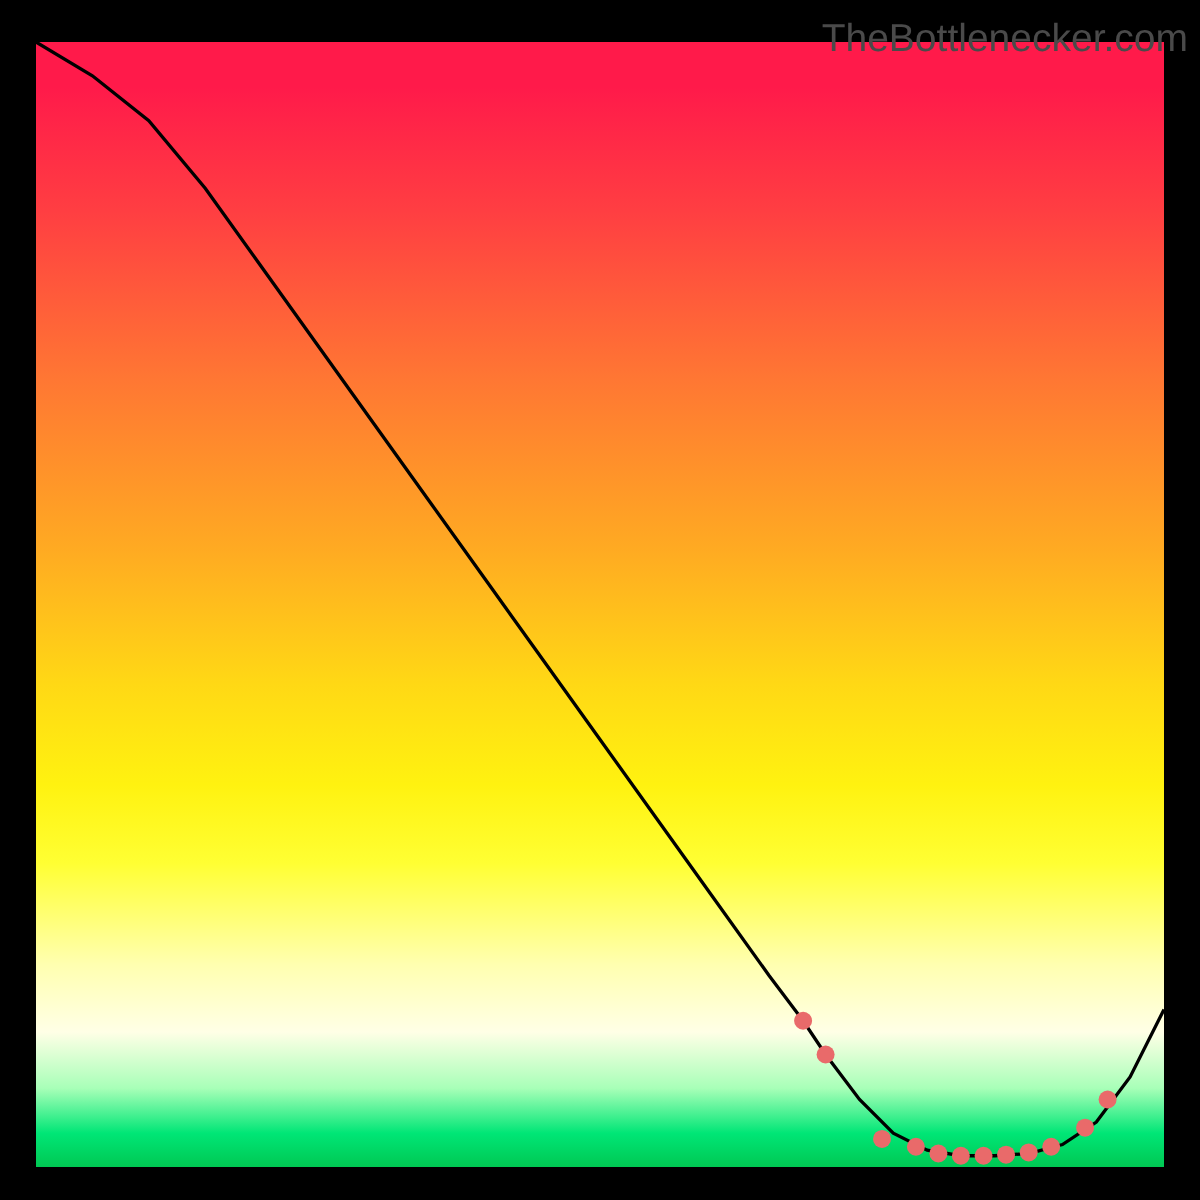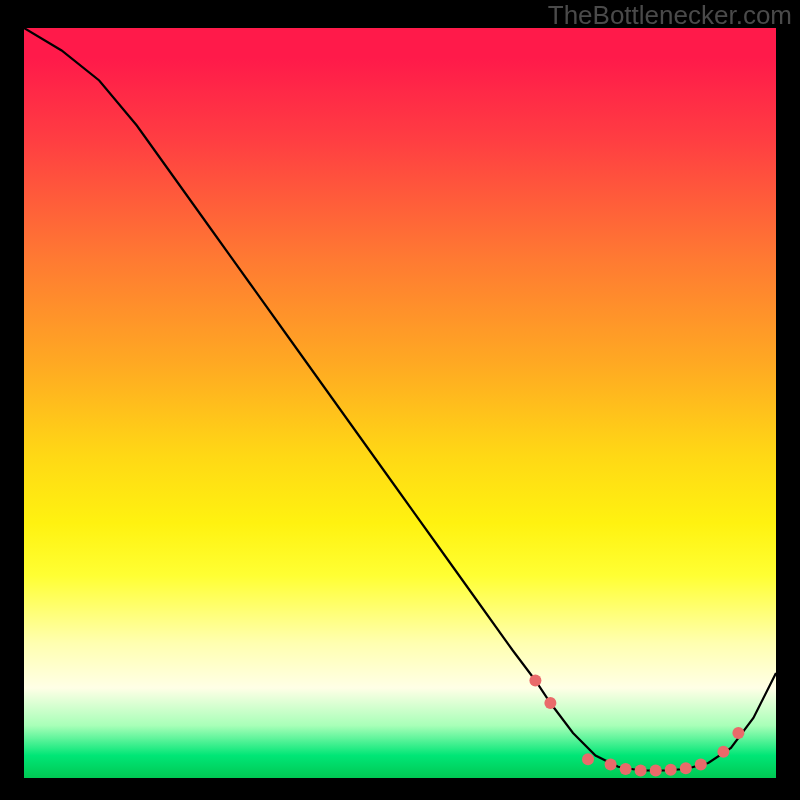--- a/index.html
+++ b/index.html
@@ -6,21 +6,21 @@
   body {
     width: 800px;
     height: 800px;
     background: #000;
     position: relative;
     font-family: Arial, sans-serif;
     overflow: hidden;
   }
   .watermark {
     position: absolute;
-    top: 0;
+    top: 10px;
     right: 8px;
     color: #4a4a4a;
     font-size: 26px;
     font-weight: 400;
     z-index: 10;
   }
   .plot-area {
     position: absolute;
     top: 28px;
     left: 24px;

